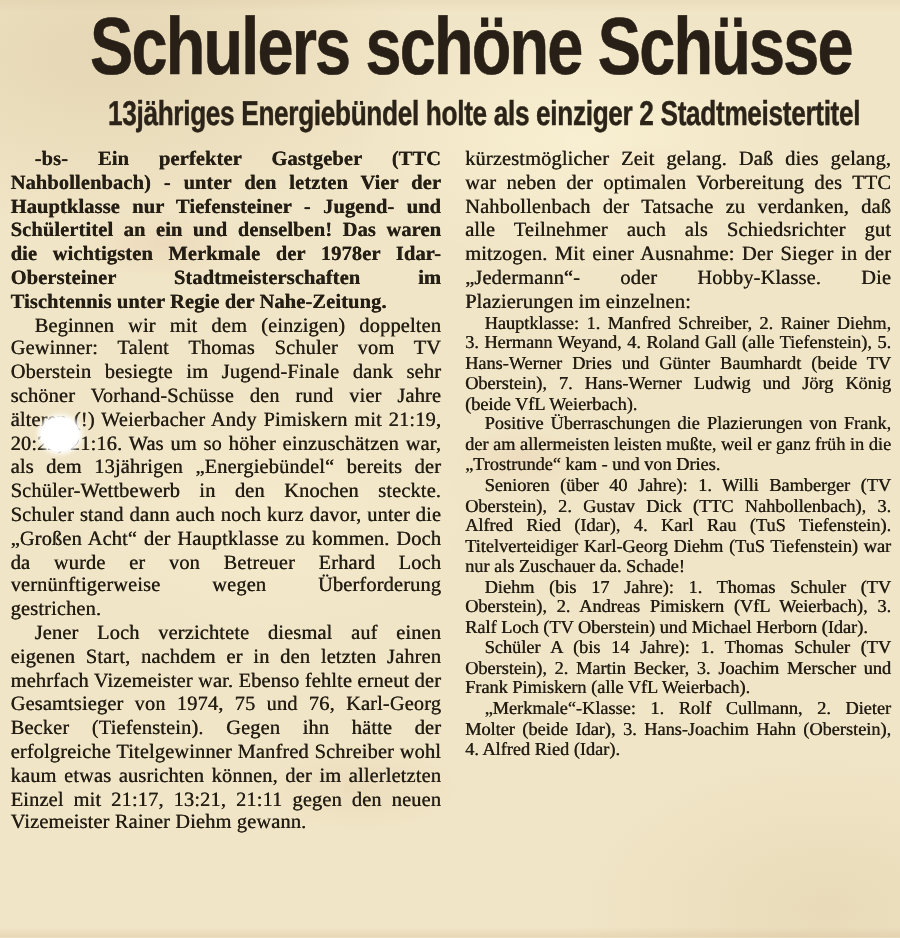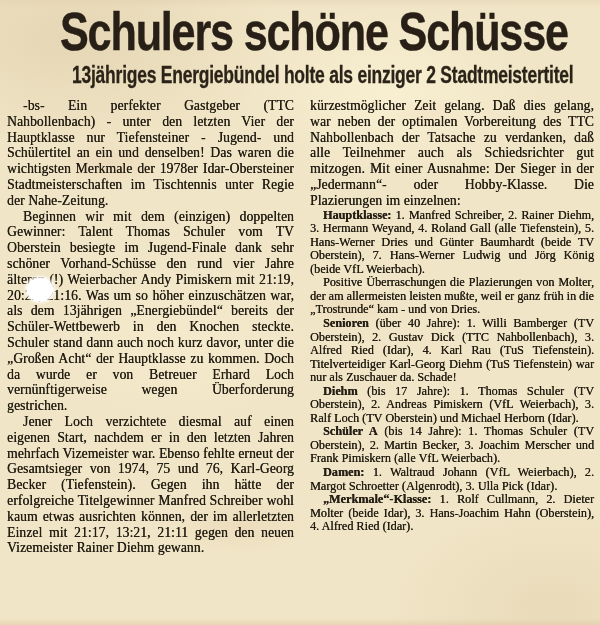--- a/index.html
+++ b/index.html
@@ -73,36 +73,36 @@
   }
   .col-right {
     width: 285px;
   }
   .col p {
     margin: 0;
     text-indent: 16px;
     text-shadow: 0.25px 0 0 currentColor;
   }
   .lead {
-    font-weight: 400;
+    font-weight: 700;
   }
   .intro {
     font-size: 13.6px;
     line-height: 15.8px;
     letter-spacing: 0.1px;
     text-indent: 0 !important;
     font-family: Liberation Serif, serif;
   }
   .res {
     font-size: 12.2px;
     line-height: 13.55px;
     text-indent: 13px !important;
   }
   .res-label {
-    font-weight: 700;
+    font-weight: 400;
   }
   .punch-hole {
     position: absolute;
     left: 27px;
     top: 276px;
     width: 26px;
     height: 23px;
     background: #ffffff;
     border-radius: 50%;
     box-shadow: 0 0 3px 2px rgba(255,255,255,0.85);
@@ -122,30 +122,29 @@
       <p class="lead">-bs- Ein perfekter Gastgeber (TTC Nahbollenbach) - unter den letzten Vier der Hauptklasse nur Tiefensteiner - Jugend- und Schülertitel an ein und denselben! Das waren die wichtigsten Merkmale der 1978er Idar-Obersteiner Stadtmeisterschaften im Tischtennis unter Regie der Nahe-Zeitung.</p>
       <p>Beginnen wir mit dem (einzigen) doppelten Gewinner: Talent Thomas Schuler vom TV Oberstein besiegte im Jugend-Finale dank sehr schöner Vorhand-Schüsse den rund vier Jahre älteren (!) Weierbacher Andy Pimiskern mit 21:19, 20:22, 21:16. Was um so höher einzuschätzen war, als dem 13jährigen „Energiebündel“ bereits der Schüler-Wettbewerb in den Knochen steckte. Schuler stand dann auch noch kurz davor, unter die „Großen Acht“ der Hauptklasse zu kommen. Doch da wurde er von Betreuer Erhard Loch vernünftigerweise wegen Überforderung gestrichen.</p>
       <p>Jener Loch verzichtete diesmal auf einen eigenen Start, nachdem er in den letzten Jahren mehrfach Vizemeister war. Ebenso fehlte erneut der Gesamtsieger von 1974, 75 und 76, Karl-Georg Becker (Tiefenstein). Gegen ihn hätte der erfolgreiche Titelgewinner Manfred Schreiber wohl kaum etwas ausrichten können, der im allerletzten Einzel mit 21:17, 13:21, 21:11 gegen den neuen Vizemeister Rainer Diehm gewann.</p>
     </div>
 
     <div class="col col-right">
       <p class="intro">kürzestmöglicher Zeit gelang. Daß dies gelang, war neben der optimalen Vorbereitung des TTC Nahbollenbach der Tatsache zu verdanken, daß alle Teilnehmer auch als Schiedsrichter gut mitzogen. Mit einer Ausnahme: Der Sieger in der „Jedermann“- oder Hobby-Klasse. Die Plazierungen im einzelnen:</p>
 
       <p class="res"><span class="res-label">Hauptklasse:</span><span> 1. Manfred Schreiber, 2. Rainer Diehm, 3. Hermann Weyand, 4. Roland Gall (alle Tiefenstein), 5. Hans-Werner Dries und Günter Baumhardt (beide TV Oberstein), 7. Hans-Werner Ludwig und Jörg König (beide VfL Weierbach).</span></p>
 
-      <p class="res"><span class="res-label"></span><span>Positive Überraschungen die Plazierungen von Molter, der am allermeisten leisten mußte, weil er ganz früh in die „Trostrunde“ kam - und von Dries.</span></p>
+      <p class="res"><span class="res-label"></span><span>Positive Überraschungen die Plazierungen von Frank, der am allermeisten leisten mußte, weil er ganz früh in die „Trostrunde“ kam - und von Dries.</span></p>
 
       <p class="res"><span class="res-label">Senioren</span><span> (über 40 Jahre): 1. Willi Bamberger (TV Oberstein), 2. Gustav Dick (TTC Nahbollenbach), 3. Alfred Ried (Idar), 4. Karl Rau (TuS Tiefenstein). Titelverteidiger Karl-Georg Diehm (TuS Tiefenstein) war nur als Zuschauer da. Schade!</span></p>
 
       <p class="res"><span class="res-label">Diehm</span><span> (bis 17 Jahre): 1. Thomas Schuler (TV Oberstein), 2. Andreas Pimiskern (VfL Weierbach), 3. Ralf Loch (TV Oberstein) und Michael Herborn (Idar).</span></p>
 
       <p class="res"><span class="res-label">Schüler A</span><span> (bis 14 Jahre): 1. Thomas Schuler (TV Oberstein), 2. Martin Becker, 3. Joachim Merscher und Frank Pimiskern (alle VfL Weierbach).</span></p>
 
 
-      <p class="res"><span class="res-label">Damen:</span><span> 1. Waltraud Johann (VfL Weierbach), 2. Margot Schroetter (Algenrodt), 3. Ulla Pick (Idar).</span></p>
 
       <p class="res"><span class="res-label">„Merkmale“-Klasse:</span><span> 1. Rolf Cullmann, 2. Dieter Molter (beide Idar), 3. Hans-Joachim Hahn (Oberstein), 4. Alfred Ried (Idar).</span></p>
     </div>
 
   </div>
 
   <div class="punch-hole"></div>
 
 </div>
 

